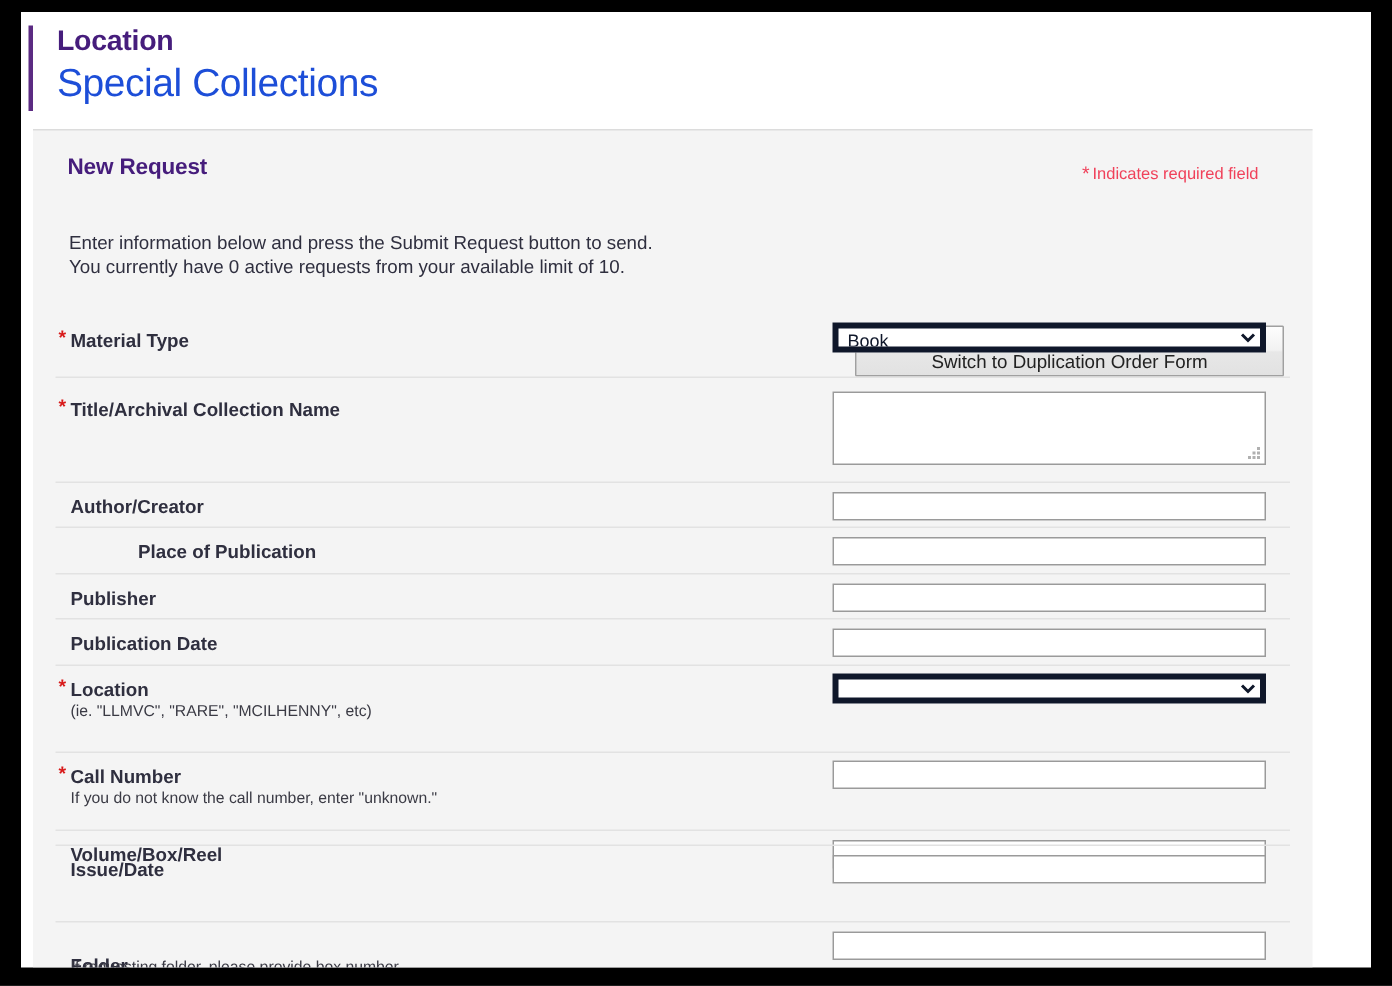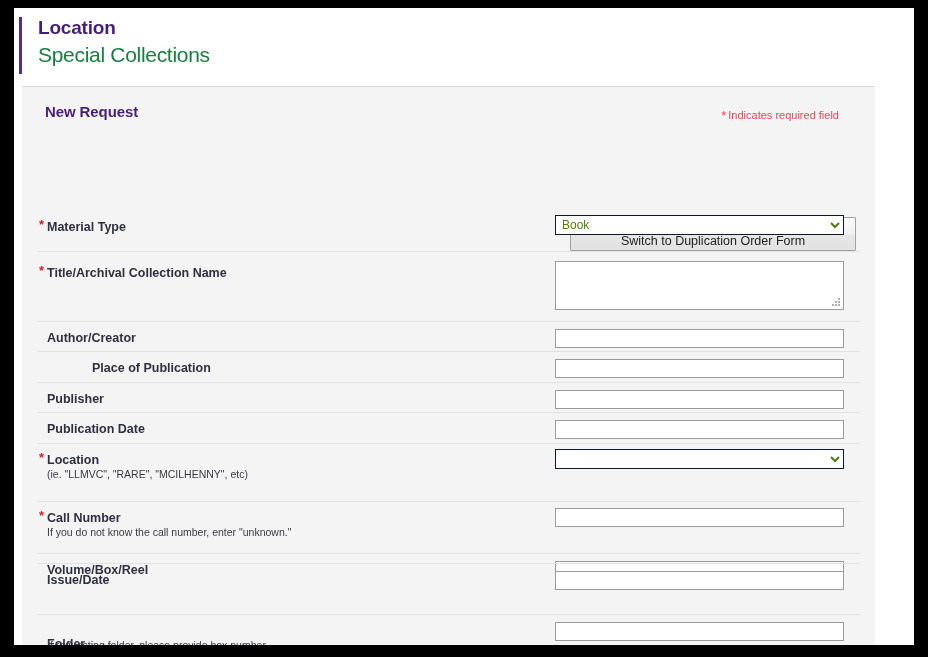--- a/index.html
+++ b/index.html
@@ -44,23 +44,23 @@
   }
   .brand-line1 {
     font-size: 19px;
     font-weight: bold;
     color: #461D7C;
     line-height: 23px;
     letter-spacing: -0.2px;
     white-space: nowrap;
   }
   .brand-line2 {
-    font-size: 21px;
+    font-size: 26px;
     font-weight: normal;
-    color: #15803d;
+    color: #1d4ed8;
     line-height: 32px;
     letter-spacing: -0.3px;
     white-space: nowrap;
   }
 
   
   #panel {
     position: absolute;
     left: 8px; top: 78px;
     width: 853px; height: 559px;
@@ -158,25 +158,25 @@
     background: #ffffff;
     font-family: "Liberation Sans", sans-serif;
     font-size: 12px;
     color: #111111;
     padding: 1px 3px;
     border-radius: 0;
   }
   select.sel {
     width: 289px;
     height: 20px;
-    border: 1px solid #0f172a;
+    border: 4px solid #0f172a;
     background: #ffffff;
     font-family: "Liberation Sans", sans-serif;
     font-size: 12px;
-    color: #4d7c0f;
+    color: #0f172a;
     padding: 0 2px;
     border-radius: 0;
   }
   .ta-wrap {
     position: relative;
     width: 289px;
     height: 49px;
   }
   textarea.ta {
     width: 289px;
@@ -219,20 +219,24 @@
     </div>
 
     <div id="panel">
 
       <div id="panel-title">New Request</div>
 
       <div id="required-note">
         <span class="star">*</span><span>Indicates required field</span>
       </div>
 
+      <div id="intro">
+        <div>Enter information below and press the Submit Request button to send.</div>
+        <div>You currently have 0 active requests from your available limit of 10.</div>
+      </div>
 
       <button id="switch-btn">Switch to Duplication Order Form</button>
 
       <div id="rows-host">
           <div class="row first" style="top: 119px; height: 45px;">
             <div class="label" style="top: 14px;"><span class="star">*</span><span>Material Type</span></div>
             <div class="field" style="top: 9px;"><select class="sel"><option value="Book">Book</option></select></div>
           </div>
           <div class="row" style="top: 164px; height: 70px;">
             <div class="label" style="top: 14px;"><span class="star">*</span><span>Title/Archival Collection Name</span></div>

